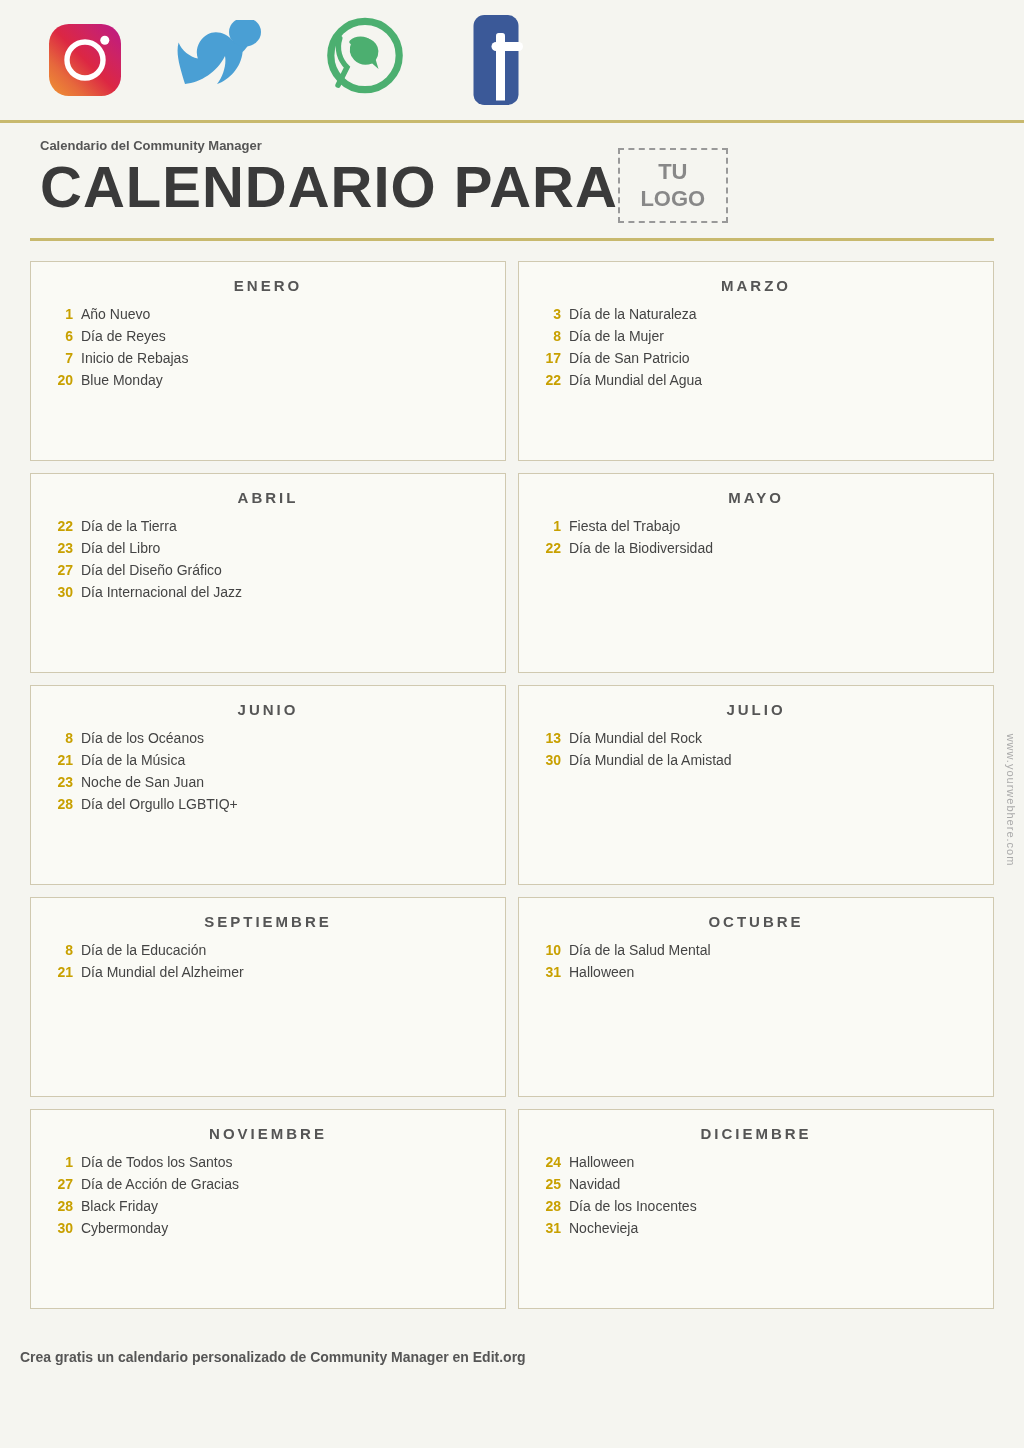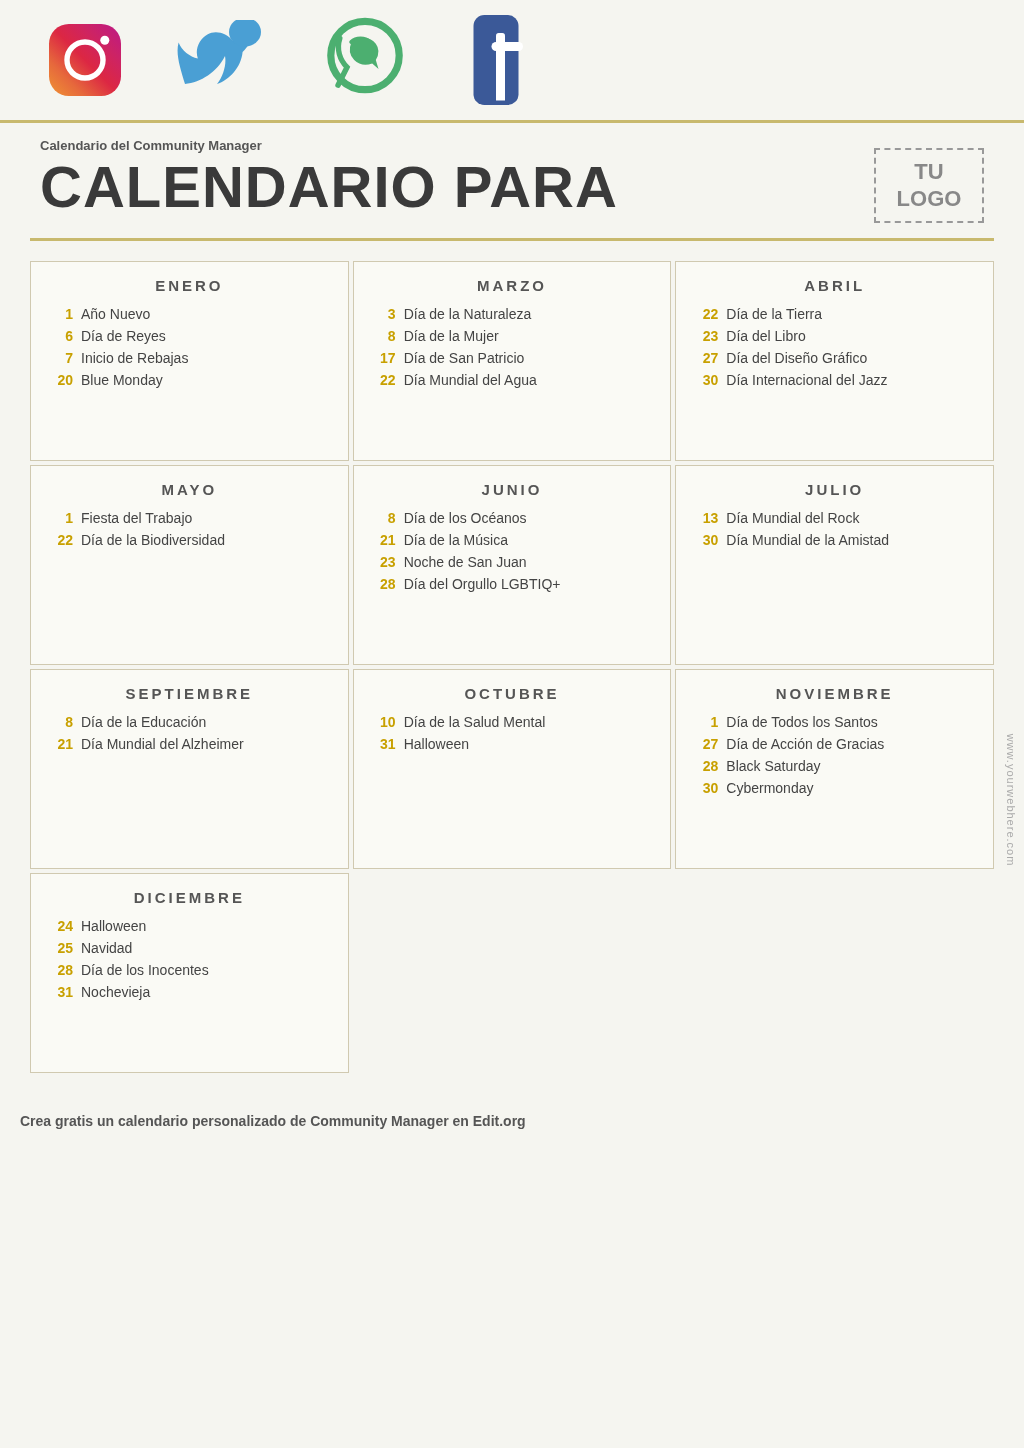--- a/index.html
+++ b/index.html
@@ -35,23 +35,23 @@
     .ig-icon svg { width: 90px; height: 90px; }
     
     .tw-icon svg { width: 100px; height: 80px; }
     
     .wa-icon svg { width: 90px; height: 90px; }
     
     .fb-icon svg { width: 80px; height: 90px; }
 
     
     .title-section {
-      padding: 15px 40px 5px 40px;
-      display: flex;
-      justify-content: space-between;
+      padding: 15px 24px 5px 40px;
+      display: flex;
+      justify-content: flex-start;
       align-items: flex-start;
     }
 
     .title-left {}
 
     .subtitle-text {
       font-size: 13px;
       font-weight: bold;
       color: #555;
       margin-bottom: 5px;
@@ -90,22 +90,22 @@
 
     .divider {
       height: 3px;
       background: #c8b96e;
       margin: 10px 30px;
     }
 
     
     .calendar-grid {
       display: grid;
-      grid-template-columns: 1fr 1fr 1fr;
-      gap: 4px;
+      grid-template-columns: 1fr 1fr;
+      gap: 12px;
       padding: 10px 30px;
     }
 
     .month-cell {
       border: 1px solid #d0c9b0;
       padding: 15px 20px 20px 20px;
       min-height: 200px;
       background: #fafaf5;
     }
 
@@ -376,21 +376,21 @@
         <li class="event-item">
           <span class="event-day">1</span>
           <span class="event-name">Día de Todos los Santos</span>
         </li>
         <li class="event-item">
           <span class="event-day">27</span>
           <span class="event-name">Día de Acción de Gracias</span>
         </li>
         <li class="event-item">
           <span class="event-day">28</span>
-          <span class="event-name">Black Saturday</span>
+          <span class="event-name">Black Friday</span>
         </li>
         <li class="event-item">
           <span class="event-day">30</span>
           <span class="event-name">Cybermonday</span>
         </li>
       </ul>
     </div>
     <div class="month-cell">
       <div class="month-name">DICIEMBRE</div>
       <ul class="event-list">

